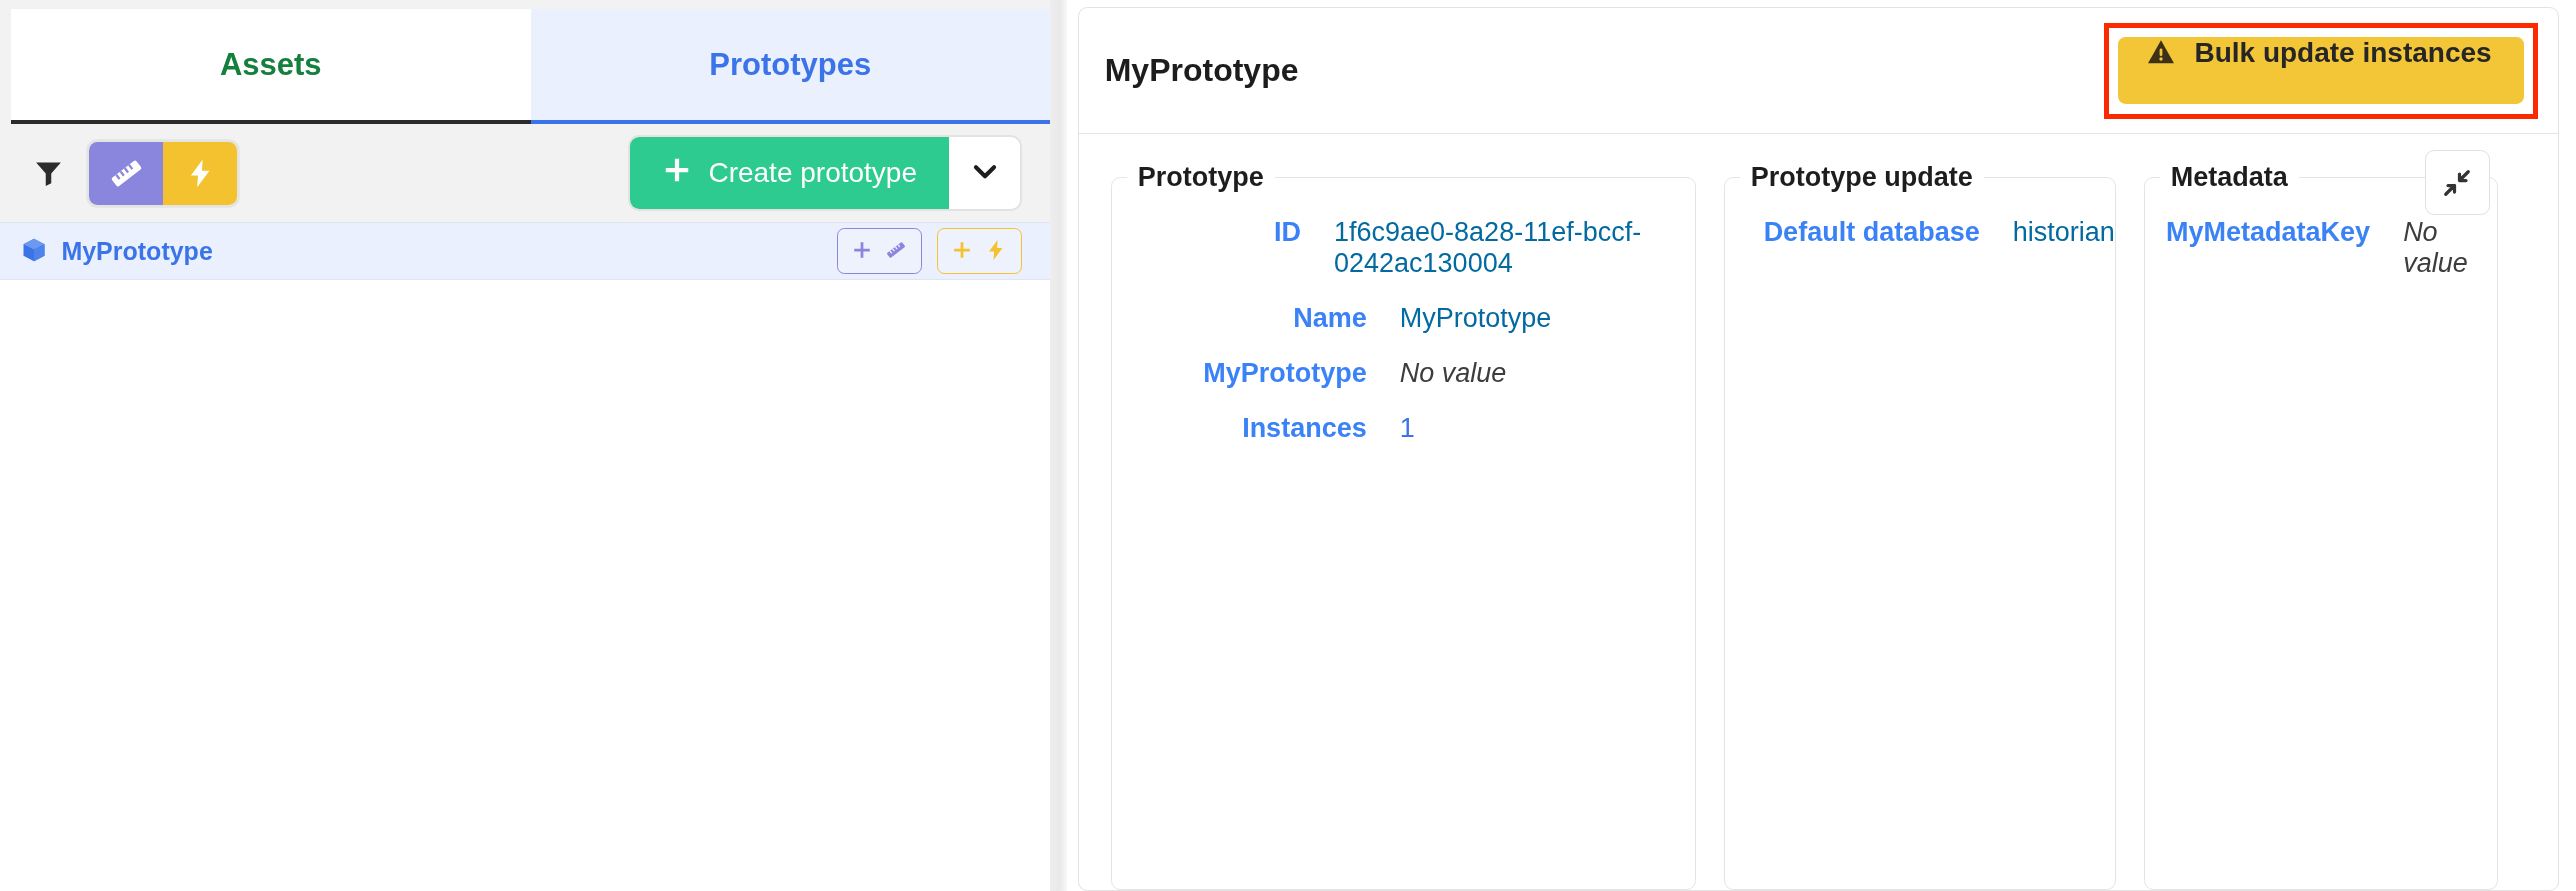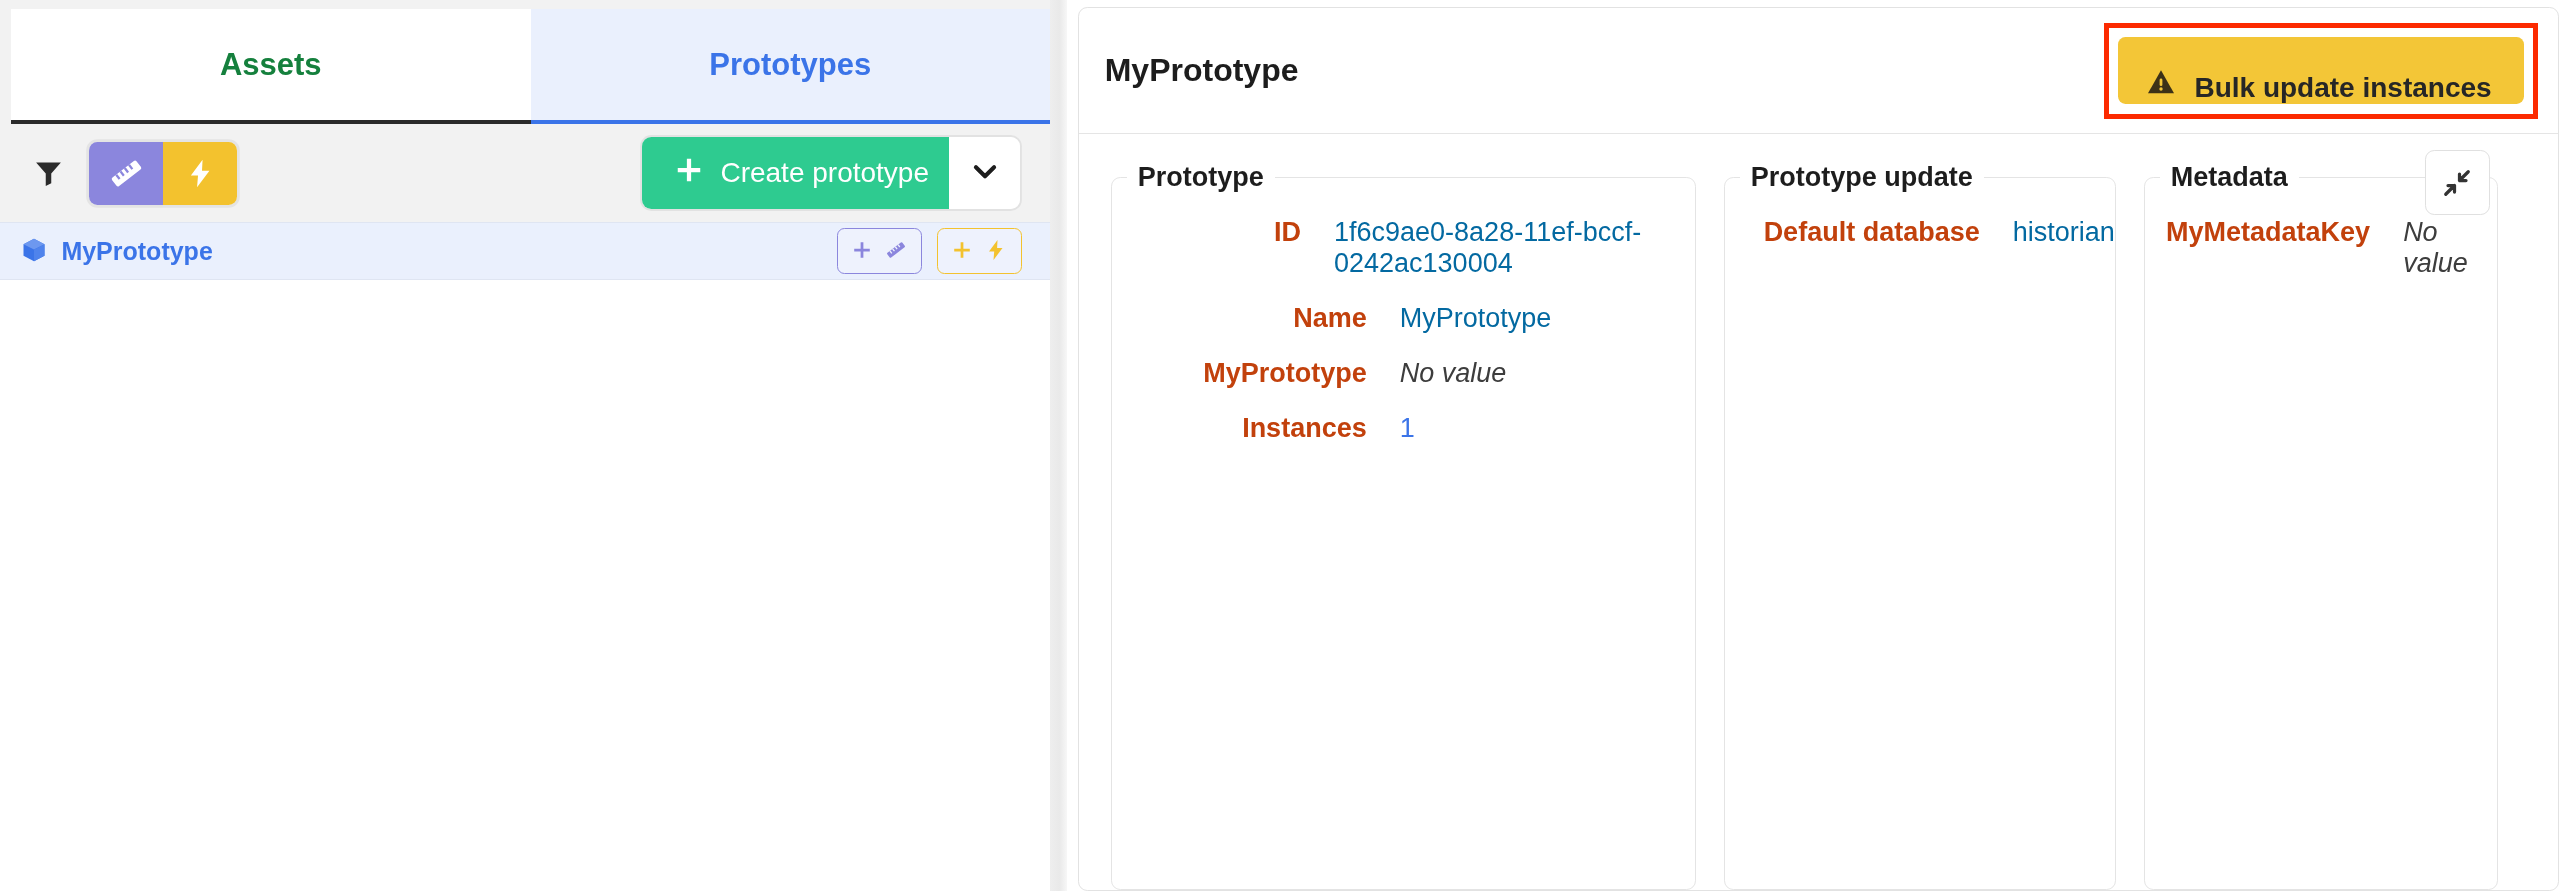--- a/index.html
+++ b/index.html
@@ -111,21 +111,21 @@
     overflow: hidden;
     box-shadow: 0 0 0 1.9px #e2e2e2;
   }
   .create-btn {
     background: #2ecb90;
     color: #ffffff;
     font-size: 28px;
     display: flex;
     align-items: center;
     gap: 16.7px;
-    padding: 0 20px 0 32px;
+    padding: 0 32px 0 32px;
     cursor: pointer;
     user-select: none;
   }
   .create-caret {
     background: #ffffff;
     width: 71px;
     display: flex;
     align-items: center;
     justify-content: center;
     cursor: pointer;
@@ -216,21 +216,21 @@
     margin-left: auto;
     border: 5.6px solid #fc2a00;
     padding: 9.3px;
     background: #ffffff;
   }
   .bulk-btn {
     background: #f3c637;
     border-radius: 7.4px;
     height: 67px;
     display: flex;
-    align-items: flex-end;
+    align-items: flex-start;
     gap: 18.6px;
     padding: 0 32px 0 28px;
     color: #262626;
     font-size: 28px;
     font-weight: bold;
     cursor: pointer;
     user-select: none;
   }
 
   .detail-body {
@@ -258,21 +258,21 @@
   .field-row {
     display: flex;
     align-items: baseline;
     margin-top: 24px;
   }
   .field-label {
     width: 288px;
     text-align: right;
     font-size: 27px;
     font-weight: bold;
-    color: #c2410c;
+    color: #3b82f6;
     padding-right: 33px;
   }
   .field-value {
     font-size: 27px;
     color: #0369a1;
   }
   .field-value.muted {
     font-style: italic;
     color: #3d3d3d;
   }

